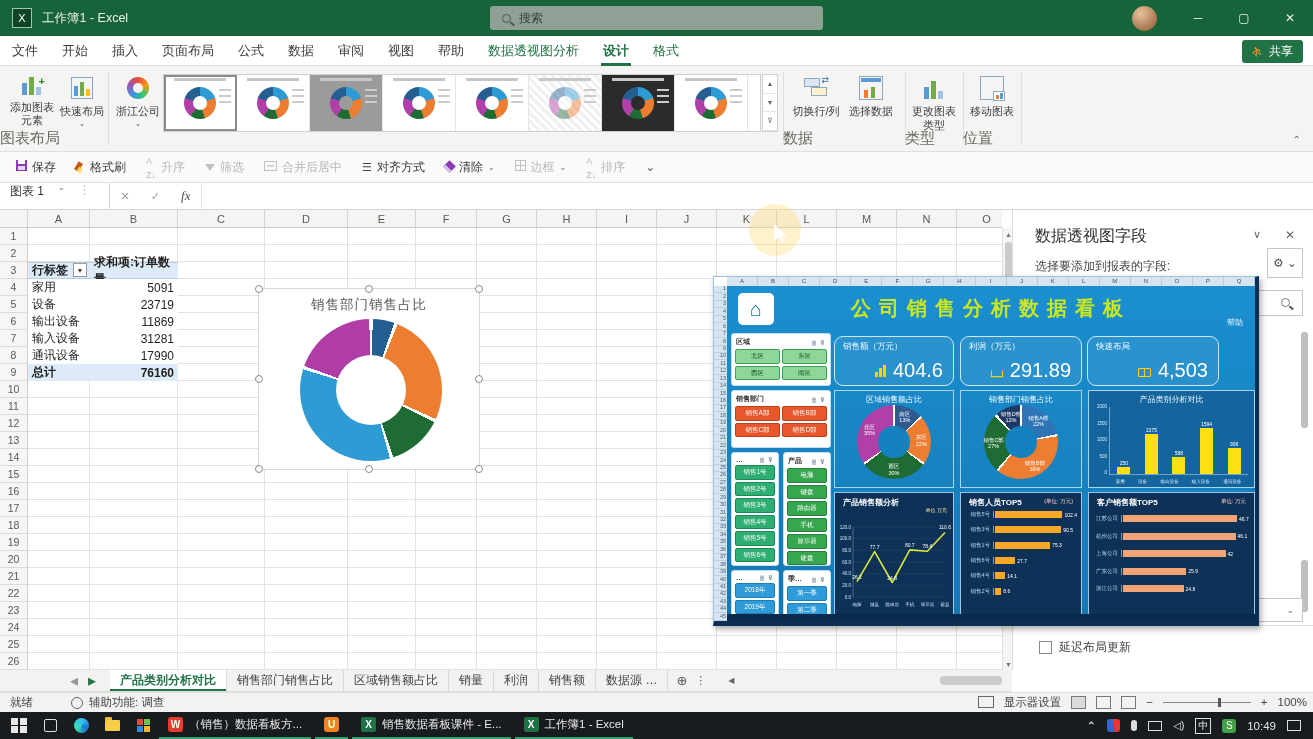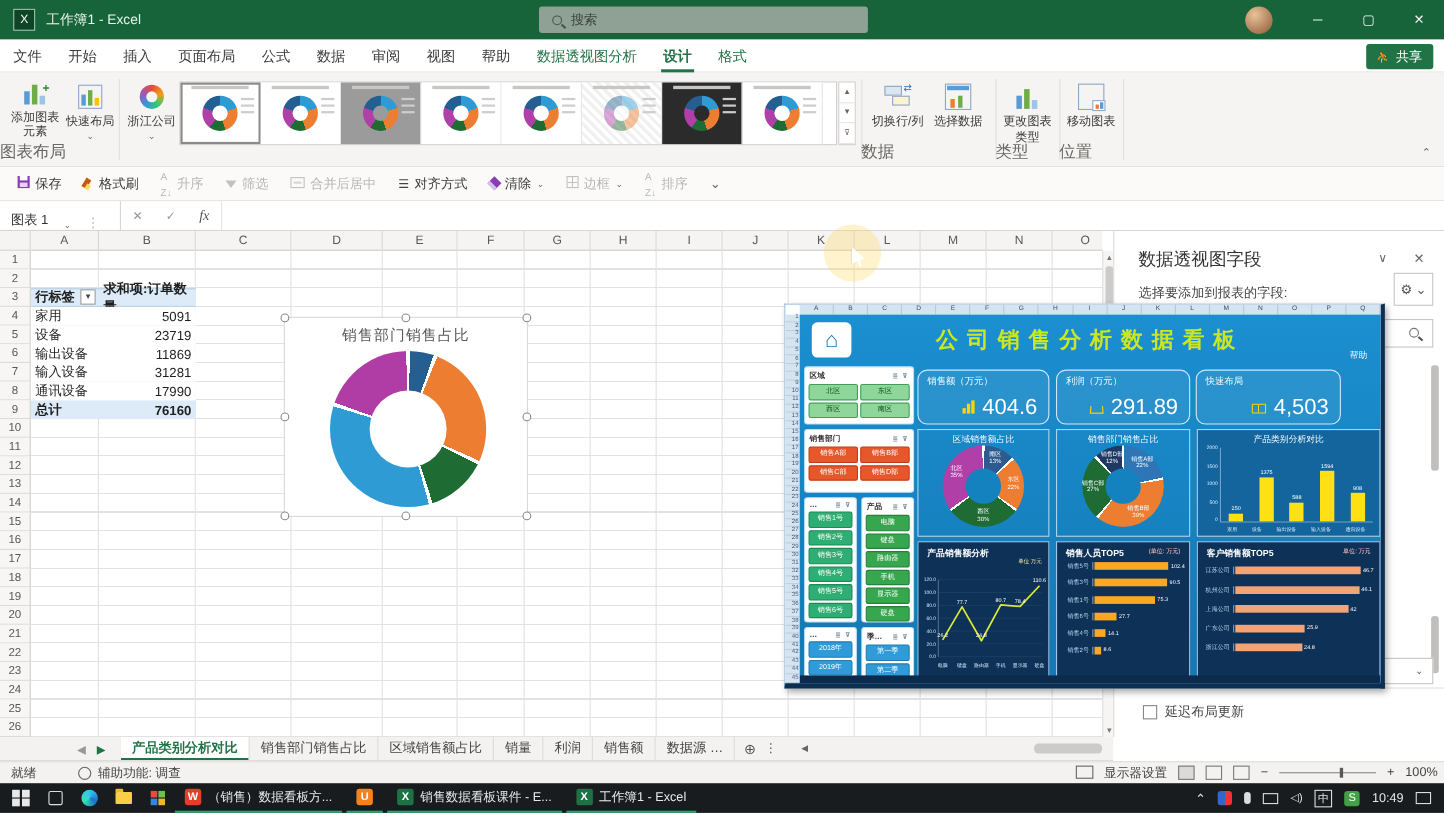--- a/index.html
+++ b/index.html
@@ -4,21 +4,21 @@
 <style>
   *{margin:0;padding:0;box-sizing:border-box;font-family:"Liberation Sans","DejaVu Sans",sans-serif;}
   html,body{width:1313px;height:739px;overflow:hidden;background:#fff;}
   .abs{position:absolute;}
   #stage{position:relative;width:1313px;height:739px;background:#fff;}
 
   
   #titlebar{left:0;top:0;width:1313px;height:36px;background:#17633a;display:flex;align-items:center;color:#fff;}
   #app-icon{width:20px;height:20px;margin:0 10px 0 12px;background:#0f4526;border:1px solid #9fc5ae;display:flex;align-items:center;justify-content:center;font-size:11px;color:#fff;}
   #win-title{font-size:12.5px;color:#e8f1ea;}
-  #tb-search{position:absolute;left:490px;top:6px;width:299px;height:24px;background:#8fa095;border-radius:3px;display:flex;align-items:center;color:#39423c;font-size:12px;}
+  #tb-search{position:absolute;left:490px;top:6px;width:333px;height:24px;background:#8fa095;border-radius:3px;display:flex;align-items:center;color:#39423c;font-size:12px;}
   .lens{width:9px;height:9px;border:1.5px solid #4b564f;border-radius:50%;margin:0 8px 0 12px;position:relative;}
   .lens::after{content:"";position:absolute;left:7px;top:8px;width:5px;height:1.5px;background:#4b564f;transform:rotate(40deg);}
   #tb-right{position:absolute;right:0;top:0;height:36px;display:flex;align-items:center;}
   #avatar{width:25px;height:25px;border-radius:50%;background:radial-gradient(circle at 35% 30%,#e9c39a,#8a5530);margin-right:18px;}
   .winbtn{width:46px;height:36px;display:flex;align-items:center;justify-content:center;font-size:12px;color:#eaf2ec;}
   
   #menurow{left:0;top:36px;width:1313px;height:30px;background:#fff;border-bottom:1px solid #e3e1df;display:flex;align-items:center;}
   .mtab{font-size:13px;color:#3b3b3b;padding:0 12px;height:30px;display:flex;align-items:center;position:relative;white-space:nowrap;}
   .mtab.ctx{color:#217346;}
   .mtab.active{color:#217346;font-weight:bold;}
@@ -46,21 +46,21 @@
   .t-labels i{display:block;height:2px;background:#cfcdcb;margin-bottom:4px;}
   #gal-scroll{position:absolute;left:762px;top:8px;width:16px;height:58px;border:1px solid #d2d0ce;background:#fff;display:flex;flex-direction:column;}
   #gal-scroll div{flex:1;display:flex;align-items:center;justify-content:center;font-size:7px;color:#666;border-bottom:1px solid #e7e5e3;}
   #ribbon-collapse{position:absolute;right:12px;bottom:6px;font-size:10px;color:#666;}
   
   #quickbar{left:0;top:152px;width:1313px;height:31px;background:#fbfaf9;border-bottom:1px solid #e3e1df;display:flex;align-items:center;padding-left:8px;gap:4px;}
   .qitem{display:flex;align-items:center;gap:5px;font-size:12px;color:#3b3b3b;padding:3px 8px;white-space:nowrap;}
   .qitem.disabled{color:#b8b6b4;}
   
   #formularow{left:0;top:183px;width:1313px;height:27px;background:#fff;border-bottom:1px solid #d8d6d4;display:flex;align-items:stretch;}
-  #namebox{width:110px;border-right:1px solid #d8d6d4;display:flex;align-items:flex-end;font-size:12px;color:#333;padding-left:10px;gap:14px;}
+  #namebox{width:110px;border-right:1px solid #d8d6d4;display:flex;align-items:flex-start;font-size:12px;color:#333;padding-left:10px;gap:14px;}
   #fx-btns{width:92px;display:flex;align-items:center;justify-content:space-around;color:#9b9997;font-size:11px;border-right:1px solid #e3e1df;}
   #fx-btns .fx{font-style:italic;font-family:"Liberation Serif",serif;color:#555;font-size:13px;}
   
   #sheet{left:0;top:210px;width:1002px;height:460px;background:#fff;overflow:hidden;}
   #colheads{position:absolute;left:0;top:0;height:18px;display:flex;}
   .chcell{height:18px;border-right:1px solid #d6d4d2;border-bottom:1px solid #cfcdcb;background:#f5f4f2;font-size:11px;color:#5a5856;display:flex;align-items:center;justify-content:center;}
   #rowheads{position:absolute;left:0;top:18px;width:28px;}
   .rhcell{height:17px;border-bottom:1px solid #dddbd9;border-right:1px solid #cfcdcb;background:#f7f6f4;font-size:10.5px;color:#5a5856;display:flex;align-items:center;justify-content:center;}
   #gridbody{position:absolute;left:28px;top:18px;right:0;bottom:0;background:repeating-linear-gradient(180deg,#fff 0 16px,#e4e2e0 16px 17px);}
   .vline{position:absolute;top:0;bottom:0;width:1px;background:#e4e2e0;}

